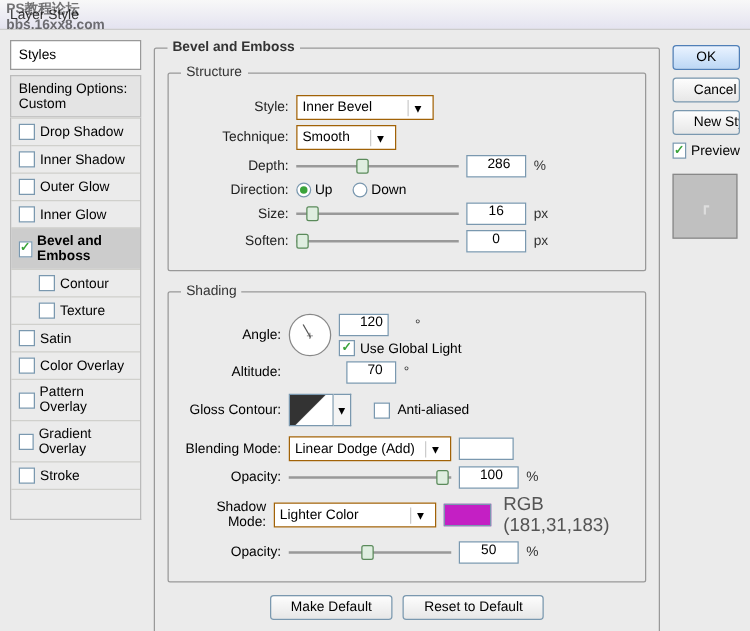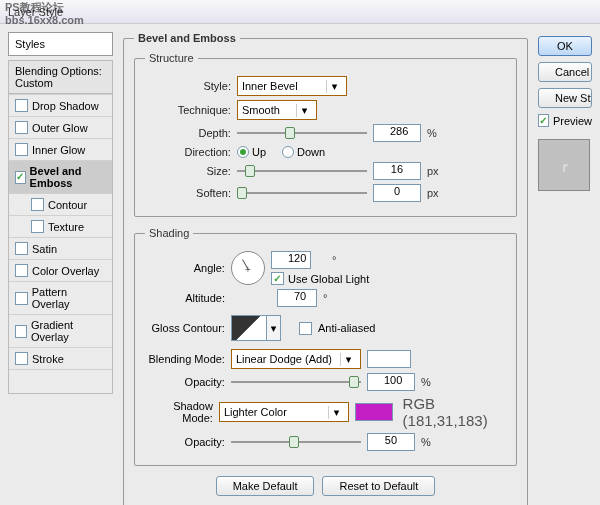--- a/index.html
+++ b/index.html
@@ -62,20 +62,24 @@
     <div class="left-panel">
       <div class="styles-head">Styles</div>
       <div class="blend-opts">Blending Options: Custom</div>
       <div class="fx-list" id="fx-list">
           <div class="fx-item">
             <span class="checkbox"></span>
             <span>Drop Shadow</span>
           </div>
           <div class="fx-item">
             <span class="checkbox"></span>
+            <span>Inner Shadow</span>
+          </div>
+          <div class="fx-item">
+            <span class="checkbox"></span>
             <span>Outer Glow</span>
           </div>
           <div class="fx-item">
             <span class="checkbox"></span>
             <span>Inner Glow</span>
           </div>
           <div class="fx-item selected">
             <span class="checkbox checked"></span>
             <span>Bevel and Emboss</span>
           </div>

